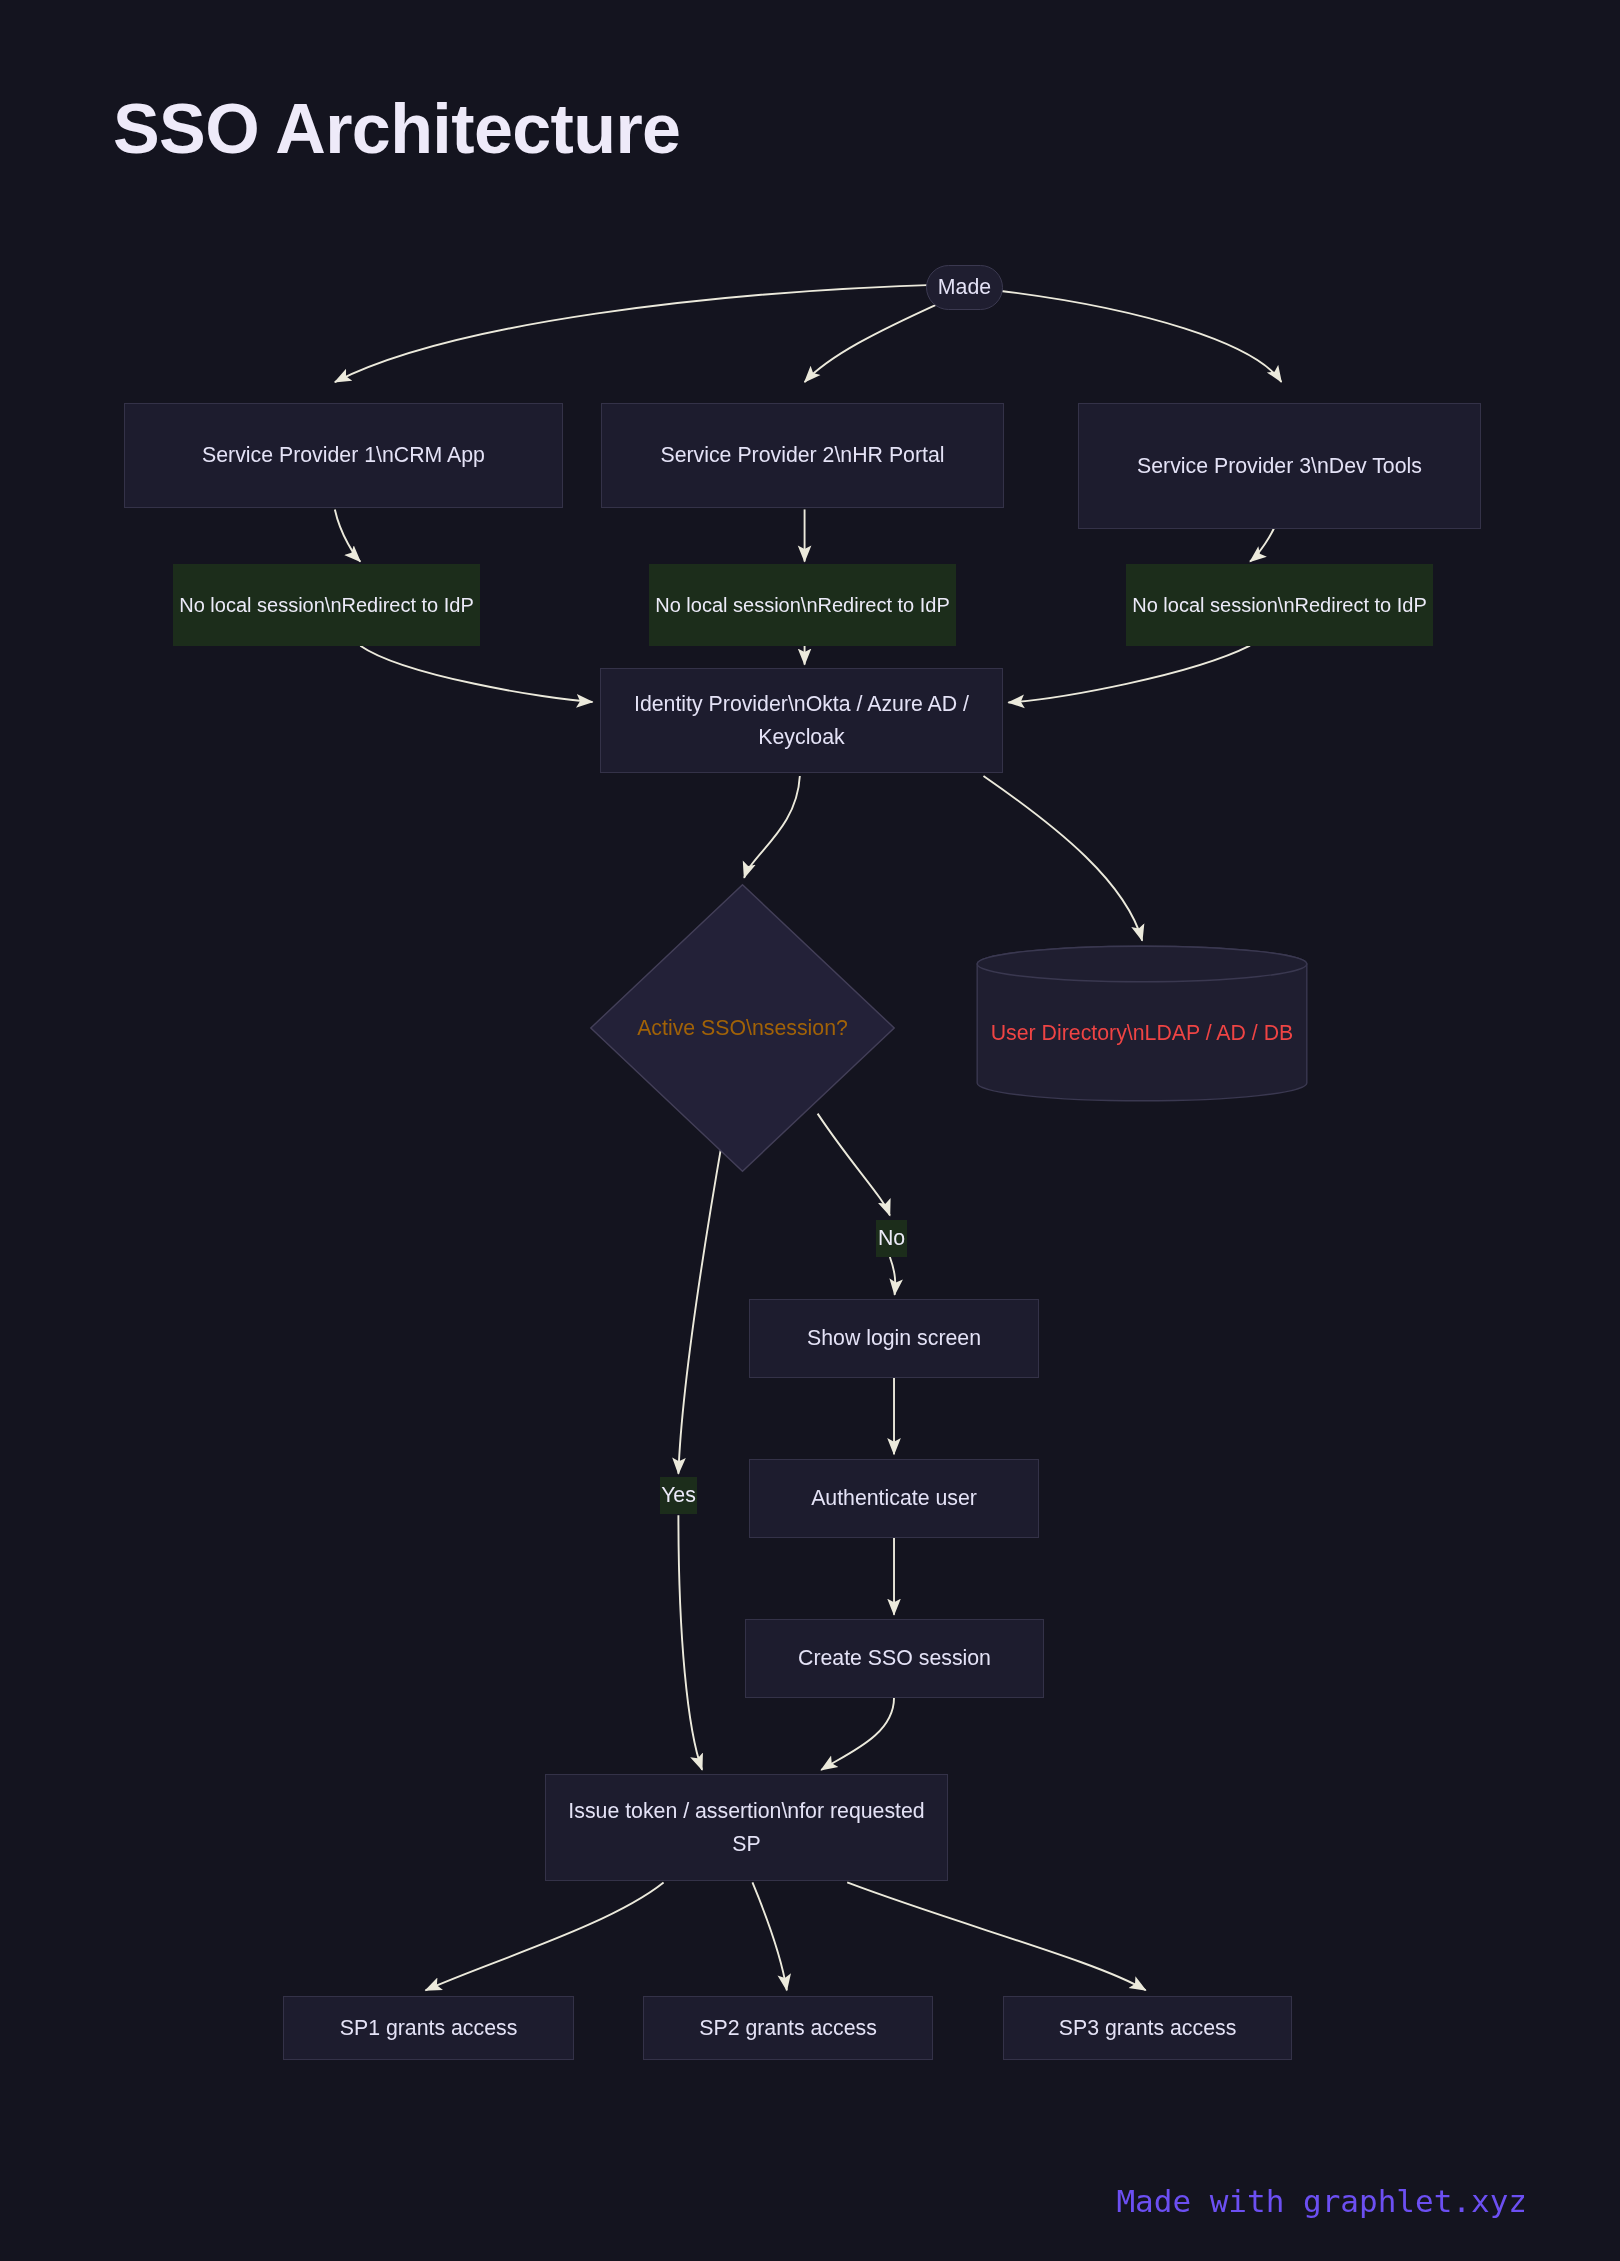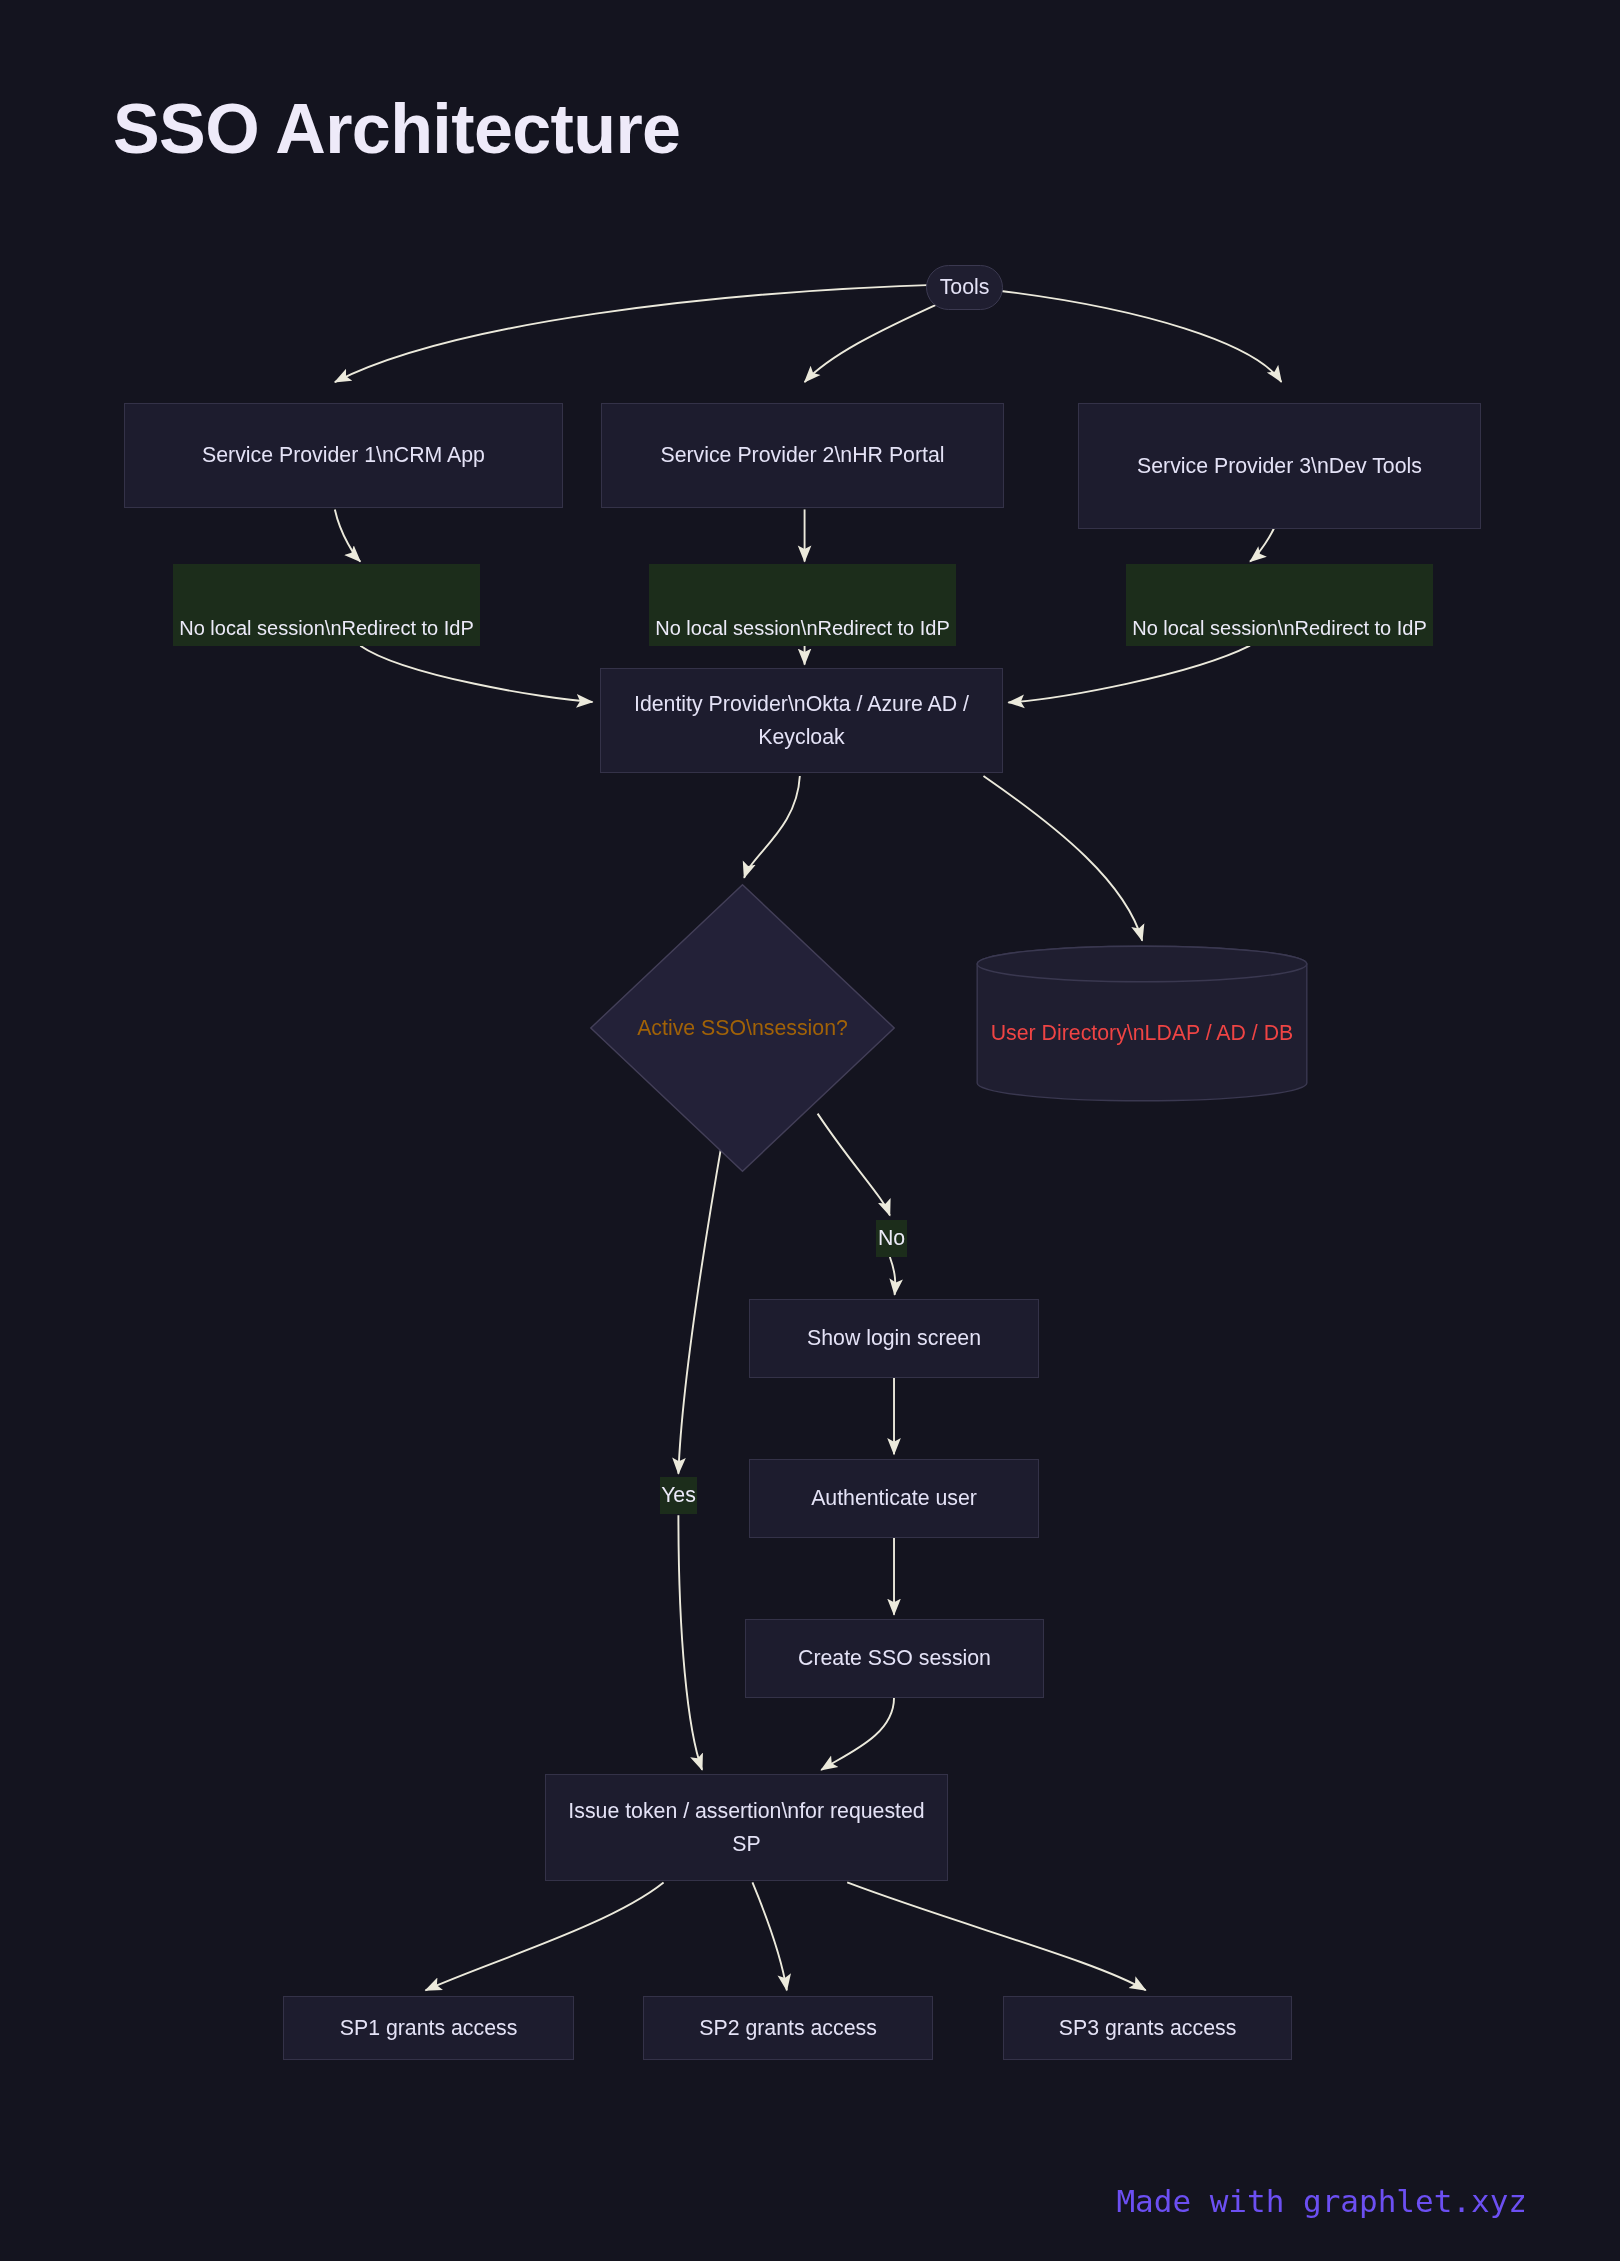--- a/index.html
+++ b/index.html
@@ -84,21 +84,21 @@
     z-index: 2;
     color: #ef4444;
     font-size: 21.3px;
     line-height: 1.55;
     padding-top: 20px;
   }
   .edge-label {
     position: absolute;
     box-sizing: border-box;
     display: flex;
-    align-items: flex-end;
+    align-items: center;
     justify-content: center;
     text-align: center;
     background: #1c2d1b;
     color: #eceaf8;
     font-size: 20px;
     line-height: 1.55;
     padding: 2.4px 6px;
   }
   .watermark {
     position: absolute;
@@ -142,21 +142,21 @@
       <path d="M1509,2866 C1509,2930 1430,2960 1386,2988"></path>
       <path d="M1220,1920 C1180,2150 1150,2350 1145,2488" marker-end=""></path>
       <path d="M1145,2558 C1145,2760 1160,2920 1185,2988"></path>
       <path d="M1120,3178 C1030,3250 830,3310 718,3360"></path>
       <path d="M1270,3178 C1300,3250 1320,3310 1328,3360"></path>
       <path d="M1430,3178 C1620,3250 1850,3310 1934,3360"></path>
     </g>
   </svg>
 
   <div class="node pill" style="left:926px; top:265px; width:77px; height:45px;">
-    <span>Tools</span>
+    <span>Made</span>
   </div>
 
   <div class="node" style="left:124px; top:403px; width:439px; height:105px;">
     <span>Service Provider 1\nCRM App</span>
   </div>
   <div class="node" style="left:601px; top:403px; width:403px; height:105px;">
     <span>Service Provider 2\nHR Portal</span>
   </div>
   <div class="node" style="left:1078px; top:403px; width:403px; height:126px;">
     <span>Service Provider 3\nDev Tools</span>

